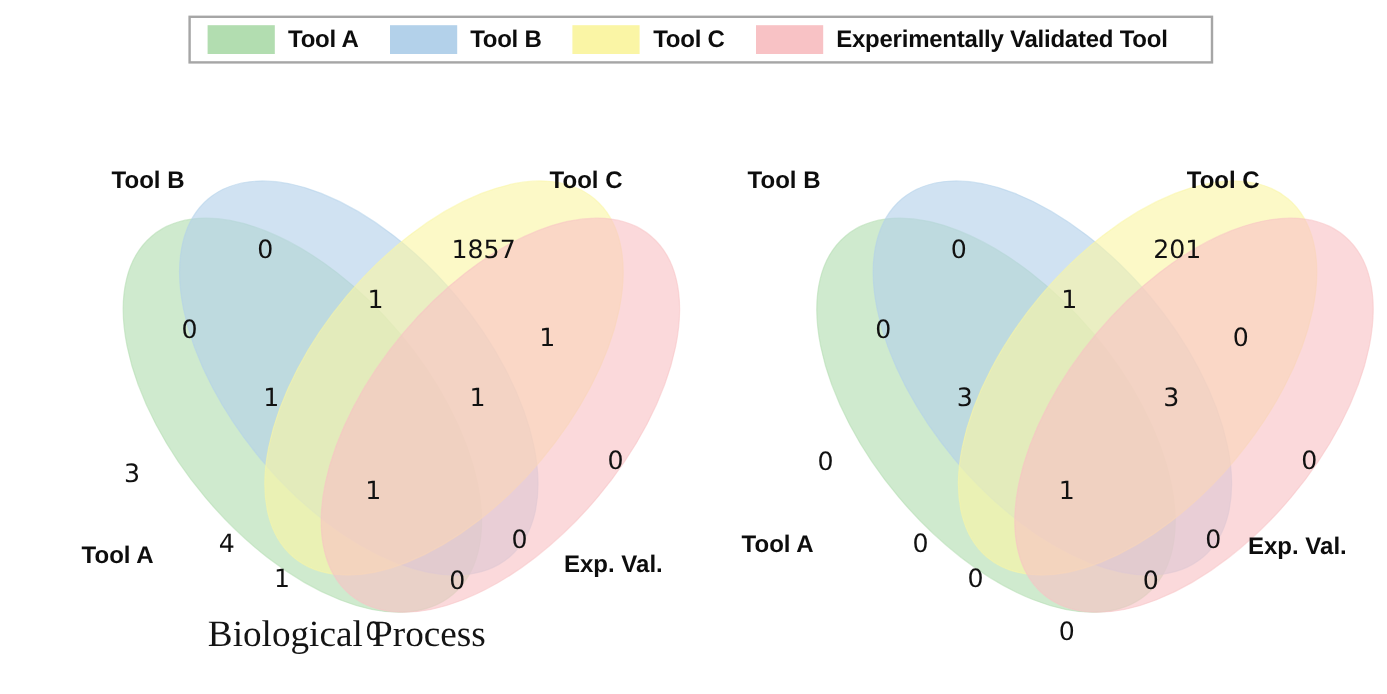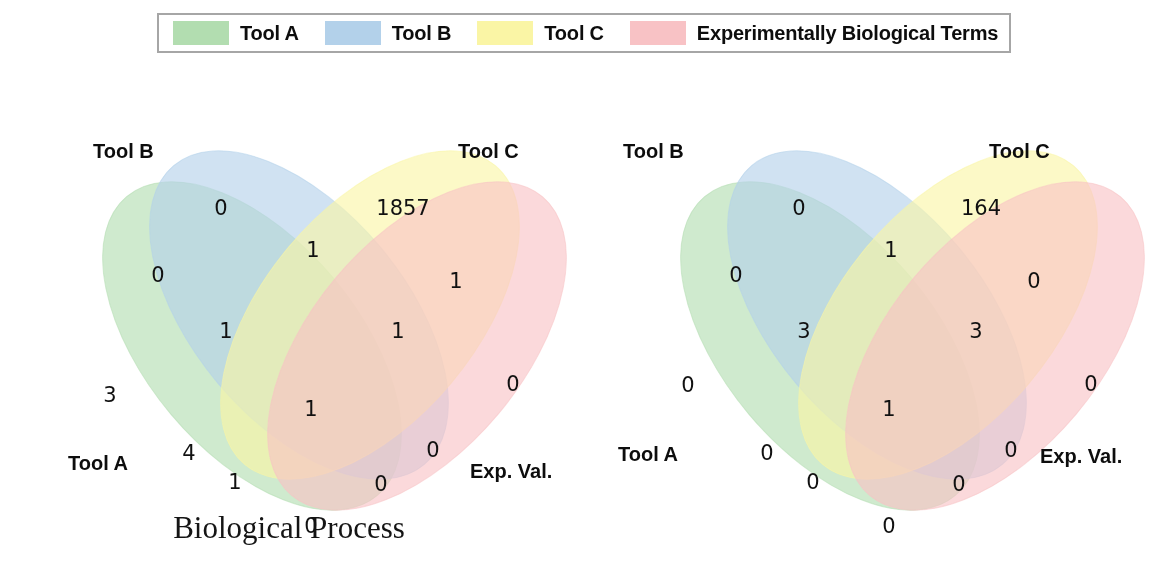--- a/index.html
+++ b/index.html
@@ -88,21 +88,21 @@
     <div class="legend-item">
       <span class="swatch" style="background: rgb(179, 209, 234);"></span>
       <span class="legend-label">Tool B</span>
     </div>
     <div class="legend-item">
       <span class="swatch" style="background: rgb(250, 245, 165);"></span>
       <span class="legend-label">Tool C</span>
     </div>
     <div class="legend-item">
       <span class="swatch" style="background: rgb(248, 194, 197);"></span>
-      <span class="legend-label">Experimentally Biological Terms</span>
+      <span class="legend-label">Experimentally Validated Tool</span>
     </div>
   </div>
 
   <div class="panel left">
     <svg class="venn-svg" viewBox="0 0 578 470">
       <g style="mix-blend-mode:normal">
         <ellipse class="e-a" cx="252" cy="286" rx="106" ry="195" transform="rotate(-40 252 286)" fill="#b2ddb0" fill-opacity="0.62" stroke="#b2ddb0" stroke-opacity="0.55" stroke-width="1"></ellipse>
         <ellipse class="e-b" cx="299" cy="255" rx="106" ry="195" transform="rotate(-40 299 255)" fill="#b3d1ea" fill-opacity="0.62" stroke="#b3d1ea" stroke-opacity="0.55" stroke-width="1"></ellipse>
         <ellipse class="e-c" cx="370" cy="255" rx="106" ry="195" transform="rotate(40 370 255)" fill="#faf5a5" fill-opacity="0.62" stroke="#faf5a5" stroke-opacity="0.55" stroke-width="1"></ellipse>
         <ellipse class="e-d" cx="417" cy="286" rx="106" ry="195" transform="rotate(40 417 286)" fill="#f8c2c5" fill-opacity="0.62" stroke="#f8c2c5" stroke-opacity="0.55" stroke-width="1"></ellipse>
@@ -142,21 +142,21 @@
         <ellipse class="e-d" cx="417" cy="286" rx="106" ry="195" transform="rotate(40 417 286)" fill="#f8c2c5" fill-opacity="0.62" stroke="#f8c2c5" stroke-opacity="0.55" stroke-width="1"></ellipse>
       </g>
     </svg>
 
     <span class="set-label" style="left:45px;top:80px;">Tool B</span>
     <span class="set-label" style="left:411px;top:80px;">Tool C</span>
     <span class="set-label" style="left:40px;top:383px;">Tool A</span>
     <span class="set-label" style="left:462px;top:385px;">Exp. Val.</span>
 
     <span class="count" style="left: 221px; top: 148px;">0</span>
-    <span class="count" style="left: 403px; top: 148px;">164</span>
+    <span class="count" style="left: 403px; top: 148px;">201</span>
     <span class="count" style="left: 313px; top: 190px;">1</span>
     <span class="count" style="left: 158px; top: 215px;">0</span>
     <span class="count" style="left: 456px; top: 221px;">0</span>
     <span class="count" style="left: 226px; top: 271px;">3</span>
     <span class="count" style="left: 398px; top: 271px;">3</span>
     <span class="count" style="left: 110px; top: 325px;">0</span>
     <span class="count" style="left: 513px; top: 324px;">0</span>
     <span class="count" style="left: 311px; top: 349px;">1</span>
     <span class="count" style="left: 189px; top: 393px;">0</span>
     <span class="count" style="left: 433px; top: 390px;">0</span>

